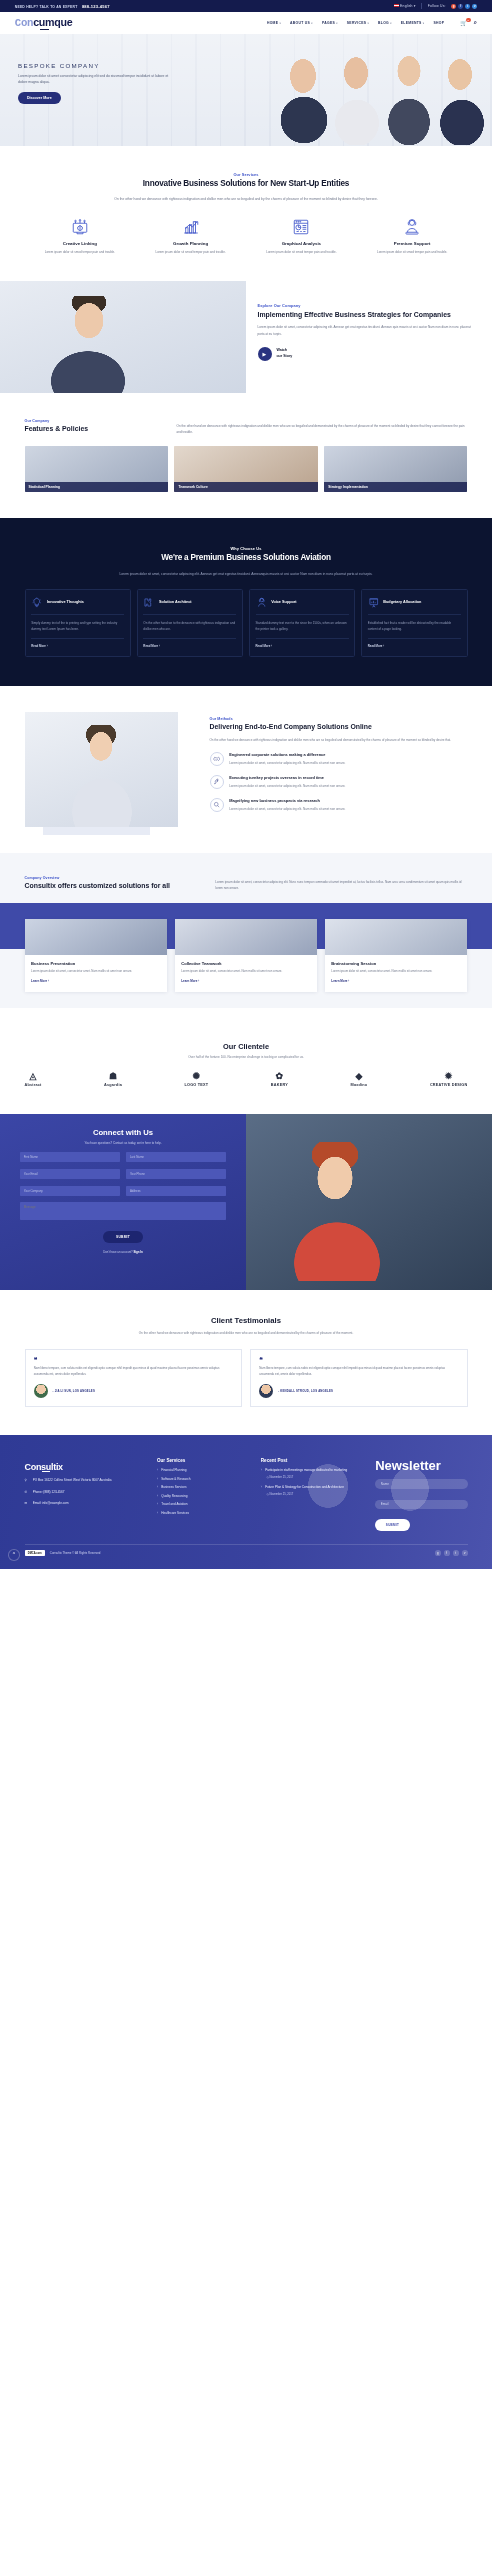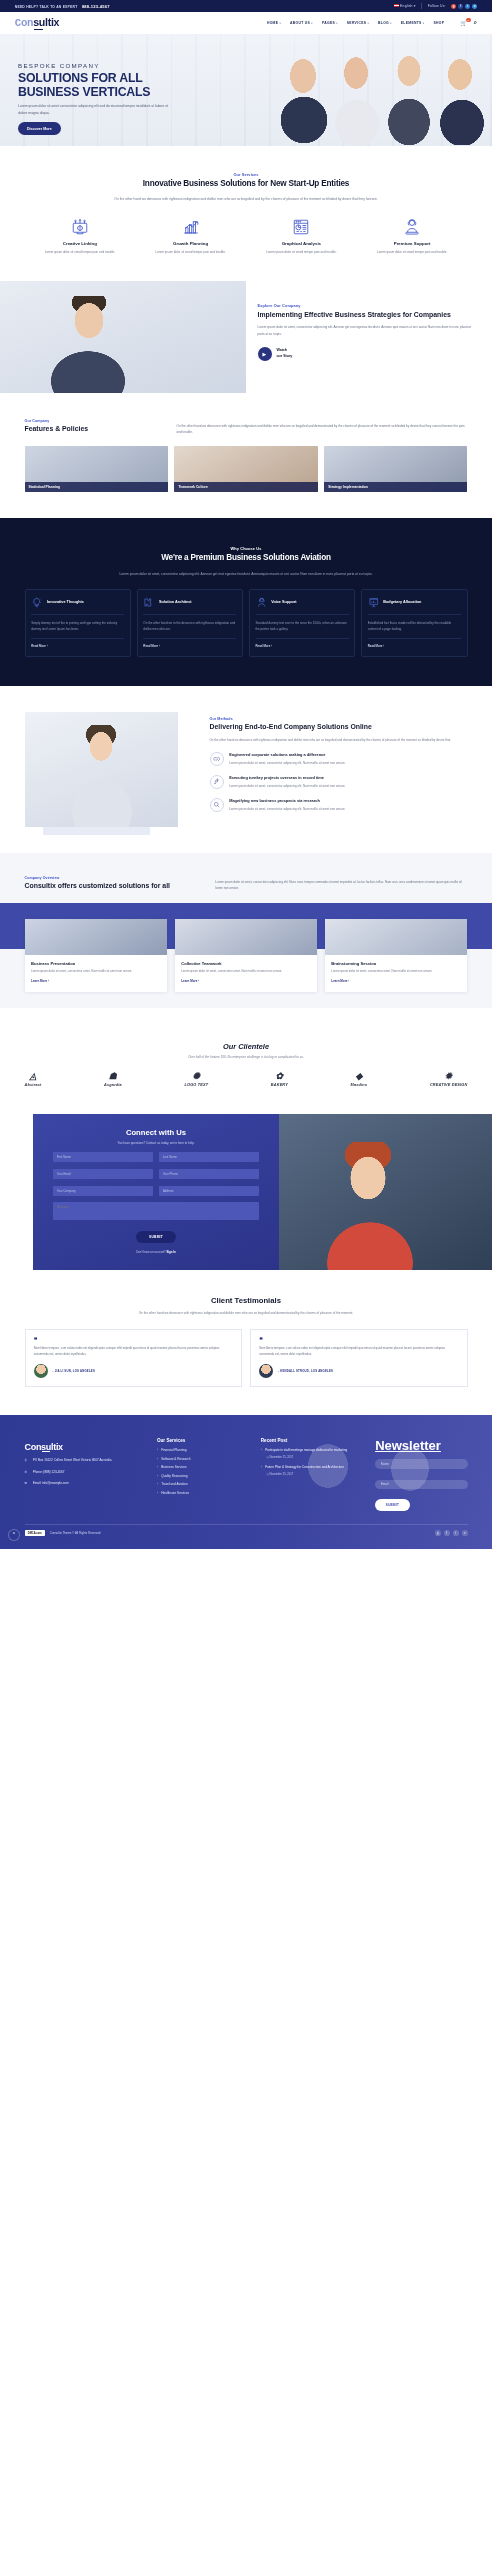--- a/index.html
+++ b/index.html
@@ -172,30 +172,30 @@
   .ovcard .img { height:36px; background:linear-gradient(150deg,#d5dbe6,#a9b4c7); position:relative; }
   .ovcard.o1 .img{background:linear-gradient(150deg,#ccd4e3,#8f9cb5);}
   .ovcard.o2 .img{background:linear-gradient(150deg,#d7dce7,#96a2ba);}
   .ovcard.o3 .img{background:linear-gradient(150deg,#dde2ec,#a5b0c4);}
   .ovcard .bd { padding:5.7px 6.6px 8.2px; }
   .ovcard h4 { font-size:4.1px; font-weight:800; color:#13182e; }
   .ovcard p { font-size:2.9px; color:#757c8e; line-height:1.95; margin-top:3.3px; }
   .learn { font-size:3px; font-weight:700; color:#2a3380; margin-top:4.9px; }
 
   
-  .clients { padding:18px 0 19.7px; text-align:center;font-style:italic; }
+  .clients { padding:18px 0 19.7px; text-align:center; }
   .clients h3 { font-size:7.4px; font-weight:800; color:#13182e; }
   .clients p { font-size:3.1px; color:#757c8e; margin-top:4.1px; }
   .logos { display:flex; align-items:center; justify-content:space-between; margin-top:13px; }
   .lg { font-size:3.8px; font-weight:800; color:#2b3142; text-align:center; letter-spacing:0.2px;
         display:flex; flex-direction:column; align-items:center; gap:1.6px; }
   .lg .mark { font-size:9px; line-height:1; }
 
   
-  .connect { display:flex; height:156px;margin-left:33px; }
+  .connect { display:flex; height:176px; }
   .connect .formside { width:246px; background:linear-gradient(160deg,#3b46a6,#2b3488);
                        padding:14px 19.7px 0; position:relative; }
   .connect .formside h3 { color:#fff; font-size:7.7px; font-weight:800; text-align:center; }
   .connect .formside .sub { color:#c5cbee; font-size:3px; text-align:center; margin-top:3.3px; }
   .frow { display:flex; gap:5.7px; margin-top:7.4px; }
   .fi { flex:1; height:9.8px; background:#4c57b8; border:none; border-radius:0.8px;
         color:#fff; font-size:2.9px; padding:0 4.1px; }
   .fi::placeholder { color:#b9c0e8; }
   .ta { width:100%; height:18px; background:#4c57b8; border:none; border-radius:0.8px; margin-top:5.7px;
         color:#fff; font-size:2.9px; padding:3.3px 4.1px; resize:none; font-family:inherit; }
@@ -239,21 +239,21 @@
   .flogo:after{content:"";position:absolute;left:46%;bottom:-0.8px;width:7.4px;height:1.1px;background:#fff;}
   .fline { display:flex; gap:4.1px; font-size:3.1px; color:#dfe3f8; margin-top:5.7px; line-height:1.8; }
   .fline .ic { width:4.1px; flex:none; opacity:.9; }
   .fcol { width:97px; }
   .fcol h4 { font-size:4.6px; font-weight:800; margin-bottom:5.7px; }
   .fli { font-size:3.1px; color:#dfe3f8; margin-bottom:4.5px; display:flex; gap:3.3px; }
   .fli:before { content:"›"; color:#b9c0ee; }
   .fpost { font-size:3.1px; color:#eef0ff; line-height:1.7; margin-bottom:1.6px; display:flex; gap:3.3px;}
   .fpost:before { content:"›"; color:#b9c0ee; }
   .fdate { font-size:2.7px; color:#c2c8ef; margin:0 0 5.7px 5.7px; }
-  .fcol4 { width:97px;text-decoration:underline; }
+  .fcol4 { width:97px; }
   .nin { width:100%; height:9.8px; border-radius:5.7px; border:none; background:rgba(255,255,255,.16);
          color:#fff; font-size:3px; padding:0 5.7px; margin-bottom:4.9px; }
   .nin::placeholder { color:#d2d7f4; }
   .nsub { background:#fff; color:#3b46a6; border:none; border-radius:6.6px; font-size:3px;
           font-weight:700; padding:4.1px 10.7px; letter-spacing:0.3px; }
   .fbottom { margin-top:13px; border-top:0.8px solid rgba(255,255,255,.15); padding:4.9px 0;
              display:flex; align-items:center; justify-content:space-between; position:relative; }
   .dmca { background:#fff; color:#111; font-size:2.6px; font-weight:800; padding:1.2px 3.3px; border-radius:0.8px;}
   .copy { font-size:2.9px; color:#cdd2f2; margin-left:4.9px; }
   .fsoc { display:flex; gap:3.3px; }
@@ -279,21 +279,21 @@
       <span class="soc g">g</span>
       <span class="soc f">f</span>
       <span class="soc t">t</span>
       <span class="soc v">v</span>
     </span>
   </div>
 </div>
 
 <div class="header">
   <div class="logo">
-    <span class="a">Con</span><span class="b">sultix</span>
+    <span class="a">Con</span><span class="b">cumque</span>
   </div>
   <div class="nav">
     <span class="car">HOME</span>
     <span class="car">ABOUT US</span>
     <span class="car">PAGES</span>
     <span class="car">SERVICES</span>
     <span class="car">BLOG</span>
     <span class="car">ELEMENTS</span>
     <span>SHOP</span>
     <span class="headicons">
@@ -301,24 +301,20 @@
       <span style="font-size:5.7px;color:#141b4d;">⌕</span>
     </span>
   </div>
 </div>
 
 <div class="hero">
   <div class="office"></div>
   <div class="people"></div>
   <div class="inner">
     <div class="kicker">BESPOKE COMPANY</div>
-    <div class="htitle">
-      <div>SOLUTIONS FOR ALL</div>
-      <div>BUSINESS VERTICALS</div>
-    </div>
     <div class="hsub">Lorem ipsum dolor sit amet consectetur adipiscing elit sed do eiusmod tempor incididunt ut labore et dolore magna aliqua.</div>
     <button class="btn-primary">Discover More</button>
   </div>
 </div>
 
 <div class="sec">
   <div class="wrap">
     <div class="eyebrow">Our Services</div>
     <div class="sectitle">Innovative Business Solutions for New Start-Up Entities</div>
     <div class="secdesc">On the other hand we denounce with righteous indignation and dislike men who are so beguiled and by the charms of pleasure of the moment so blinded by desire that they foresee.</div>

